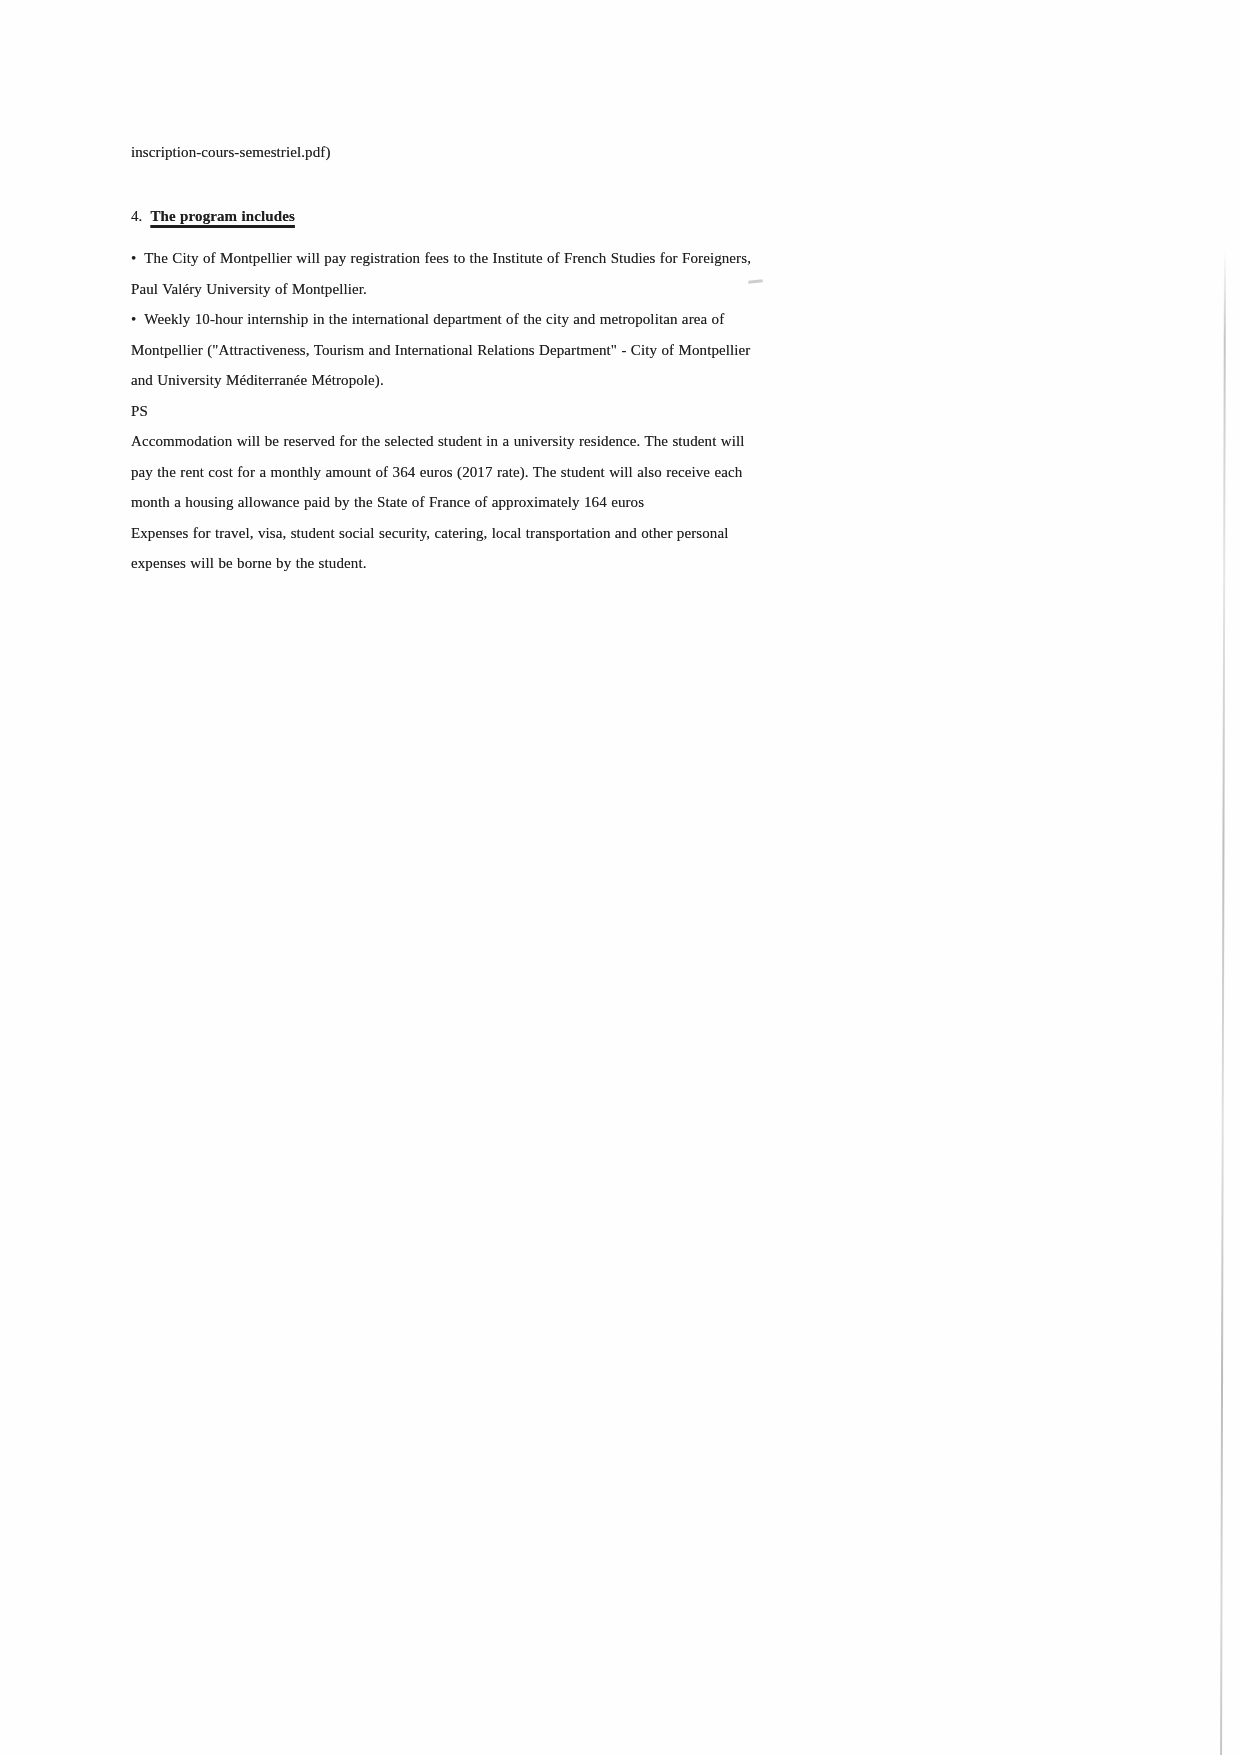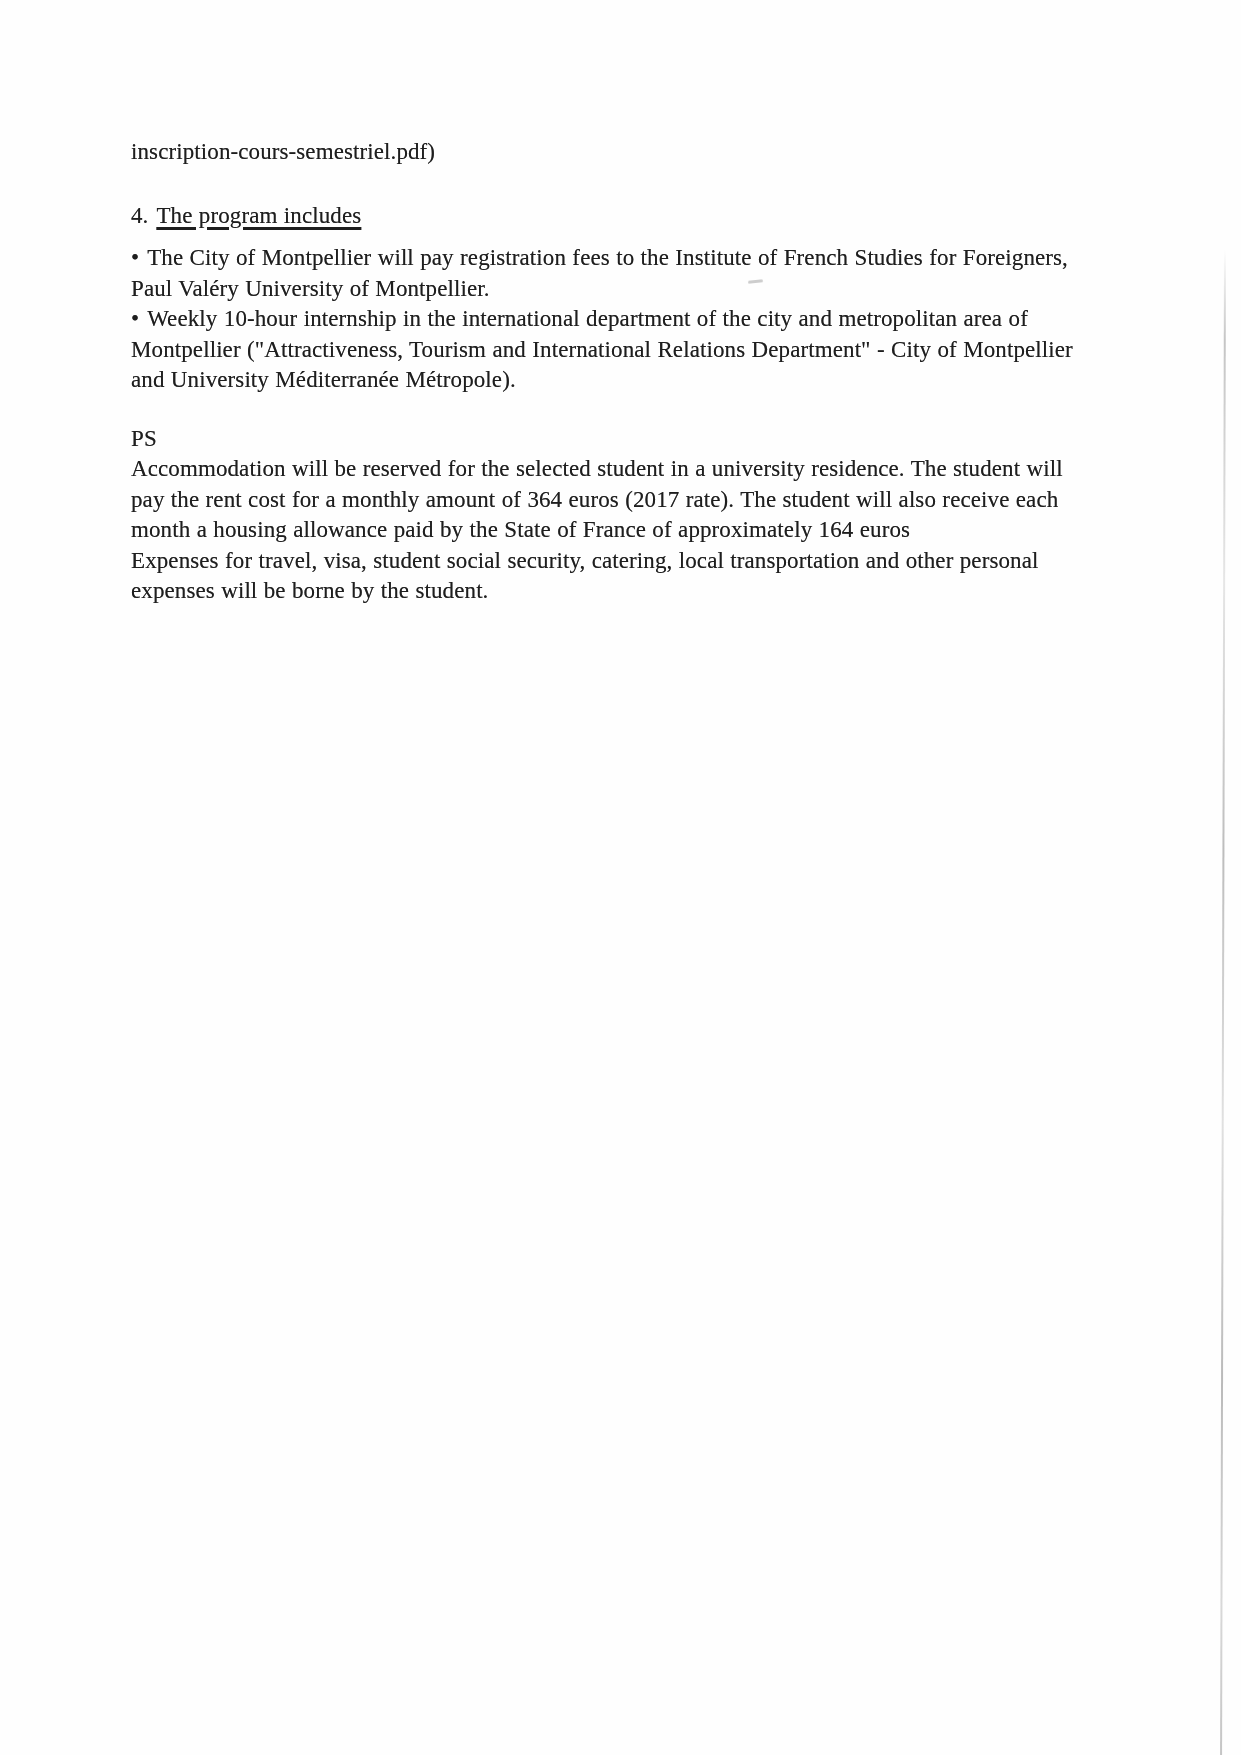--- a/index.html
+++ b/index.html
@@ -17,51 +17,50 @@
   .page {
     position: absolute;
     inset: 0;
     background: #fefefe;
   }
   .text-block {
     position: absolute;
     left: 131px;
     top: 137px;
     width: 1060px;
-    font-size: 23px;
+    font-size: 15px;
     line-height: 30.5px;
     color: #1e1e1e;
     letter-spacing: 0.1px;
     word-spacing: 0.5px;
     text-shadow: 0 0 0.6px rgba(20,20,20,0.55);
     filter: blur(0.22px);
   }
   .line {
     white-space: nowrap;
   }
   .heading-line {
     margin-top: 33px;
   }
   .heading-title {
-    font-weight: normal;
+    font-weight: bold;
     text-decoration: underline;
     text-decoration-thickness: 2.5px;
     text-underline-offset: 4px;
   }
   .heading-number {
     margin-right: 8px;
   }
   .bullets {
     margin-top: 12px;
   }
   .bullet-marker {
     margin-right: 8px;
   }
   .ps-block {
-    margin-top: 28px;
   }
   
   .scan-line {
     position: absolute;
     left: 1224px;
     top: 250px;
     width: 1.6px;
     height: 1505px;
     transform: rotate(0.15deg);
     transform-origin: top center;

